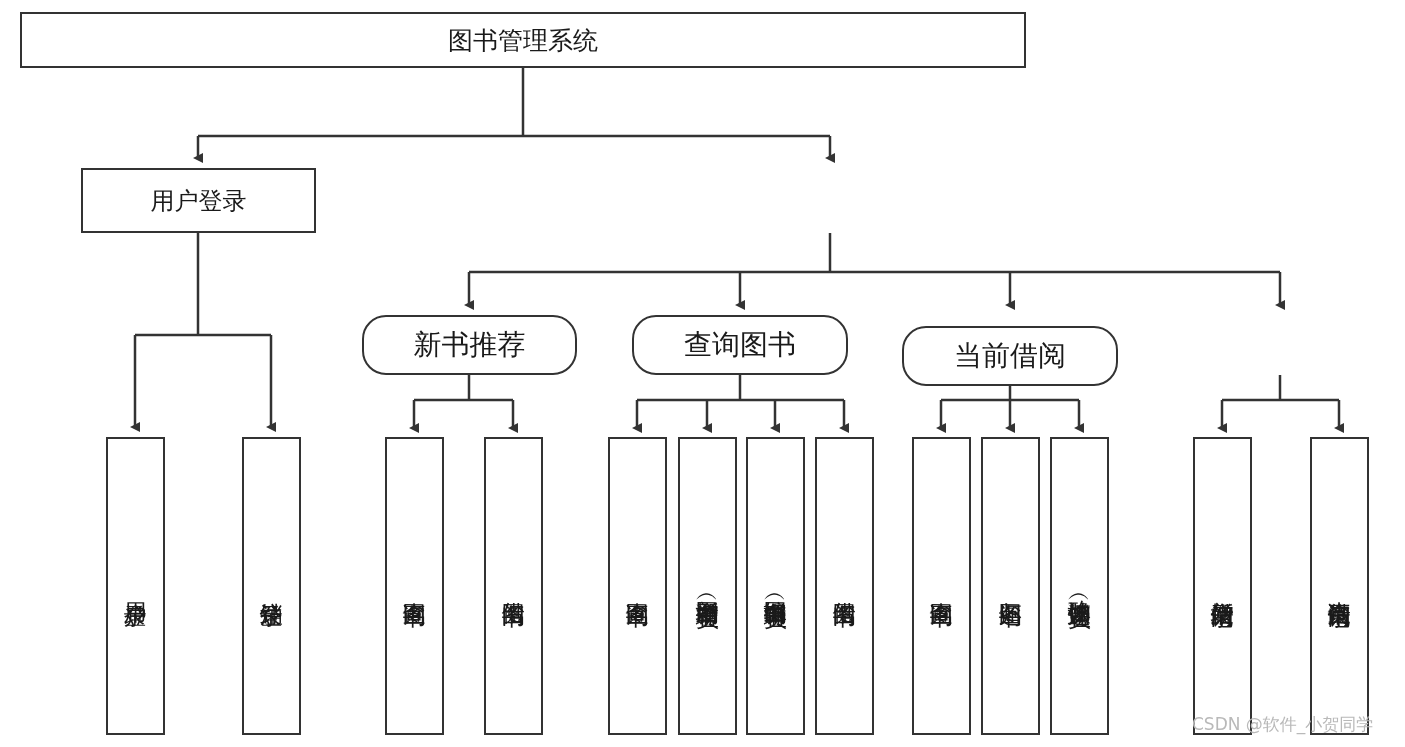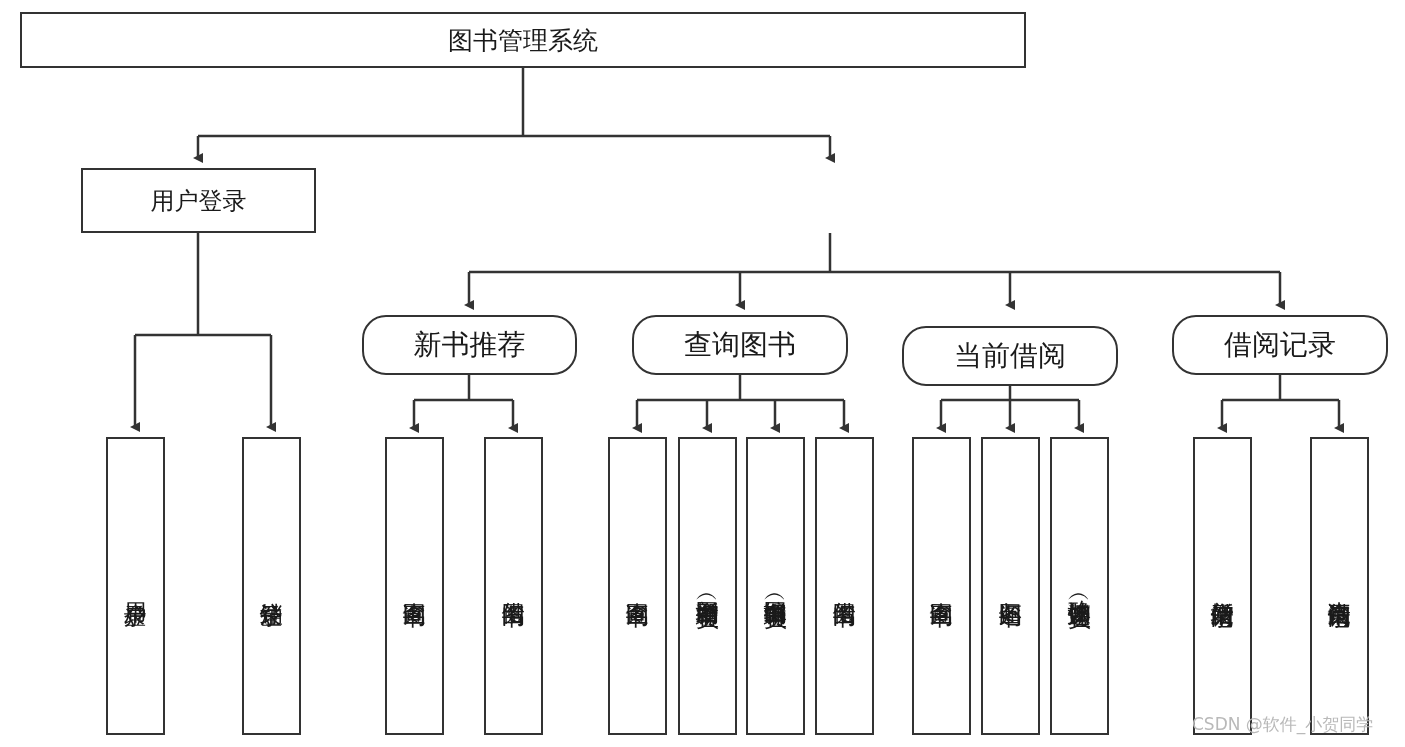--- a/index.html
+++ b/index.html
@@ -139,23 +139,20 @@
 
   <div class="node level3" style="left:362px; top:315px; width:215px; height:60px;">
     <span>新书推荐</span>
   </div>
   <div class="node level3" style="left:632px; top:315px; width:216px; height:60px;">
     <span>查询图书</span>
   </div>
   <div class="node level3" style="left:902px; top:326px; width:216px; height:60px;">
     <span>当前借阅</span>
   </div>
-  <div class="node level3" style="left:1172px; top:315px; width:216px; height:60px;">
-    <span>借阅记录</span>
-  </div>
 
   <div class="node leaf" style="left:106px; top:437px; width:59px; height:298px;">
     <span class="vtext">用户登录</span>
   </div>
   <div class="node leaf" style="left:242px; top:437px; width:59px; height:298px;">
     <span class="vtext">注销登录</span>
   </div>
 
   <div class="node leaf" style="left:385px; top:437px; width:59px; height:298px;">
     <span class="vtext">查询图书</span>

